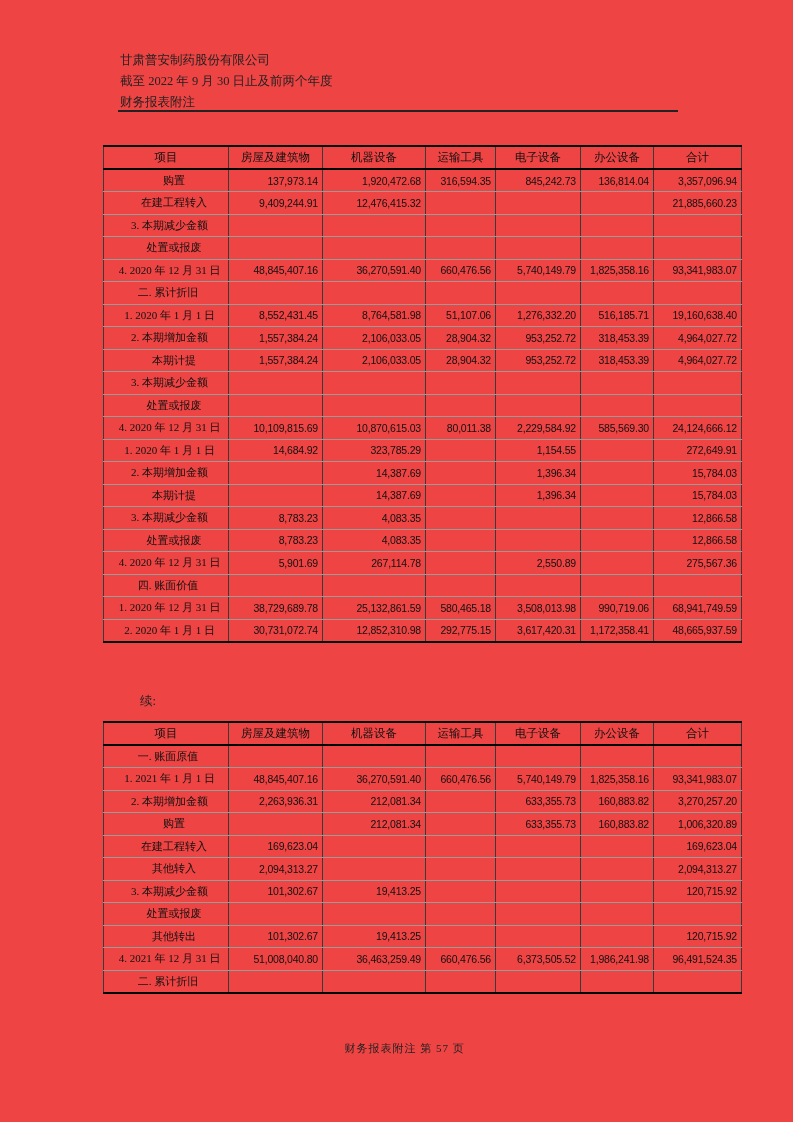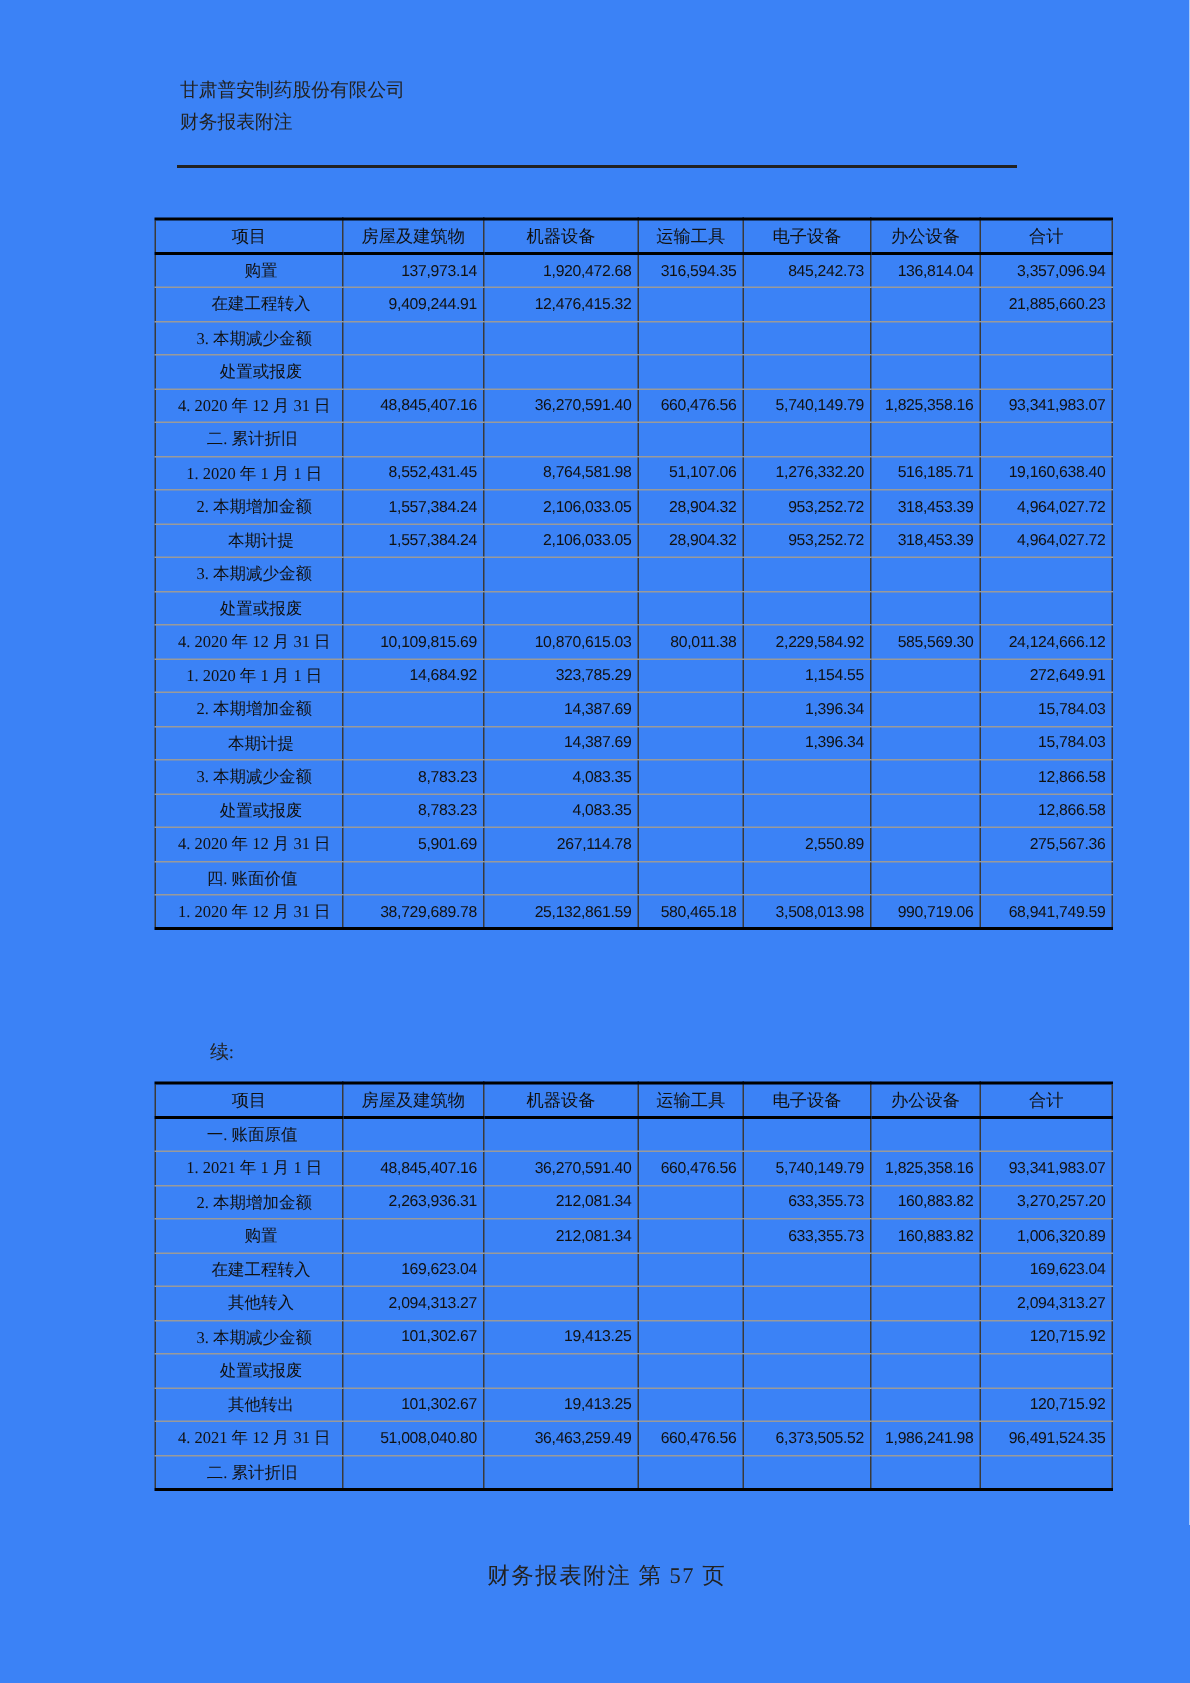--- a/index.html
+++ b/index.html
@@ -5,21 +5,21 @@
   html, body {
     margin: 0;
     padding: 0;
     background: #ffffff;
     font-family: "Liberation Serif", "DejaVu Serif", serif;
   }
   .page {
     position: relative;
     width: 793px;
     height: 1122px;
-    background: #3b82f6;
+    background: #ef4444;
     overflow: hidden;
     color: #1a1a1a;
   }
   .doc-header {
     position: absolute;
     left: 120px;
     top: 50px;
     font-size: 12.5px;
     line-height: 21px;
     color: #222;
@@ -84,32 +84,33 @@
     top: 693px;
     font-size: 12.5px;
     color: #222;
   }
   .page-footer {
     position: absolute;
     left: 16px;
     right: 0;
     top: 1041px;
     text-align: center;
-    font-size: 15px;
+    font-size: 11px;
     letter-spacing: 1px;
     color: #222;
   }
 </style>
 </head>
 <body>
 
 <div class="page">
 
   <div class="doc-header">
     <div>甘肃普安制药股份有限公司</div>
+    <div>截至 2022 年 9 月 30 日止及前两个年度</div>
     <div>财务报表附注</div>
   </div>
 
   <div class="header-rule"></div>
 
   <table class="fin-table" style="top:145px">
       <colgroup>
         <col style="width: 125px;">
         <col style="width: 94px;">
         <col style="width: 103px;">
@@ -303,20 +304,29 @@
         </tr>
         <tr>
           <td class="label-cell indent-1">1. 2020 年 12 月 31 日</td>
           <td class="num">38,729,689.78</td>
           <td class="num">25,132,861.59</td>
           <td class="num">580,465.18</td>
           <td class="num">3,508,013.98</td>
           <td class="num">990,719.06</td>
           <td class="num">68,941,749.59</td>
         </tr>
+        <tr>
+          <td class="label-cell indent-1">2. 2020 年 1 月 1 日</td>
+          <td class="num">30,731,072.74</td>
+          <td class="num">12,852,310.98</td>
+          <td class="num">292,775.15</td>
+          <td class="num">3,617,420.31</td>
+          <td class="num">1,172,358.41</td>
+          <td class="num">48,665,937.59</td>
+        </tr>
       </tbody>
     </table>
 
   <div class="cont-label">续:</div>
 
   <table class="fin-table" style="top:721px">
       <colgroup>
         <col style="width: 125px;">
         <col style="width: 94px;">
         <col style="width: 103px;">

